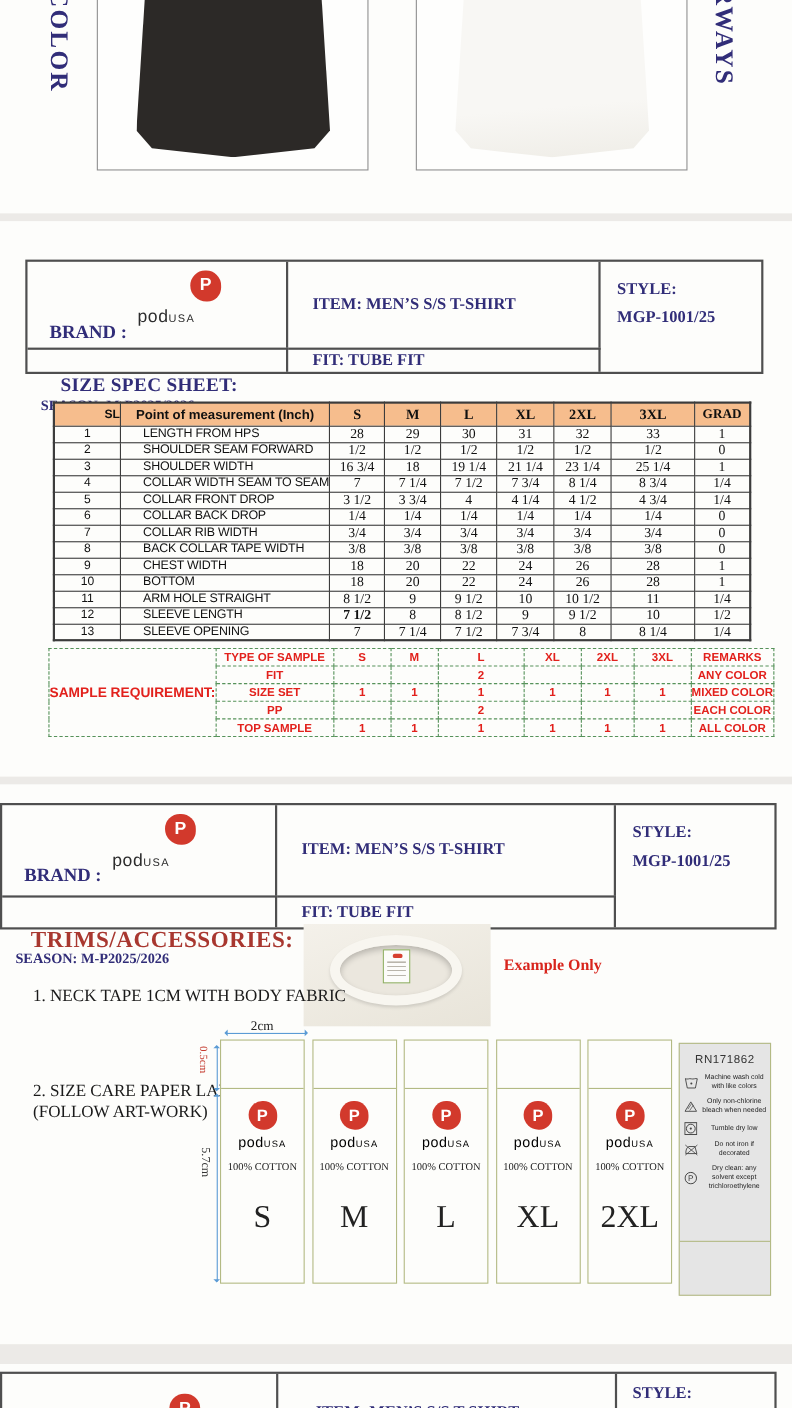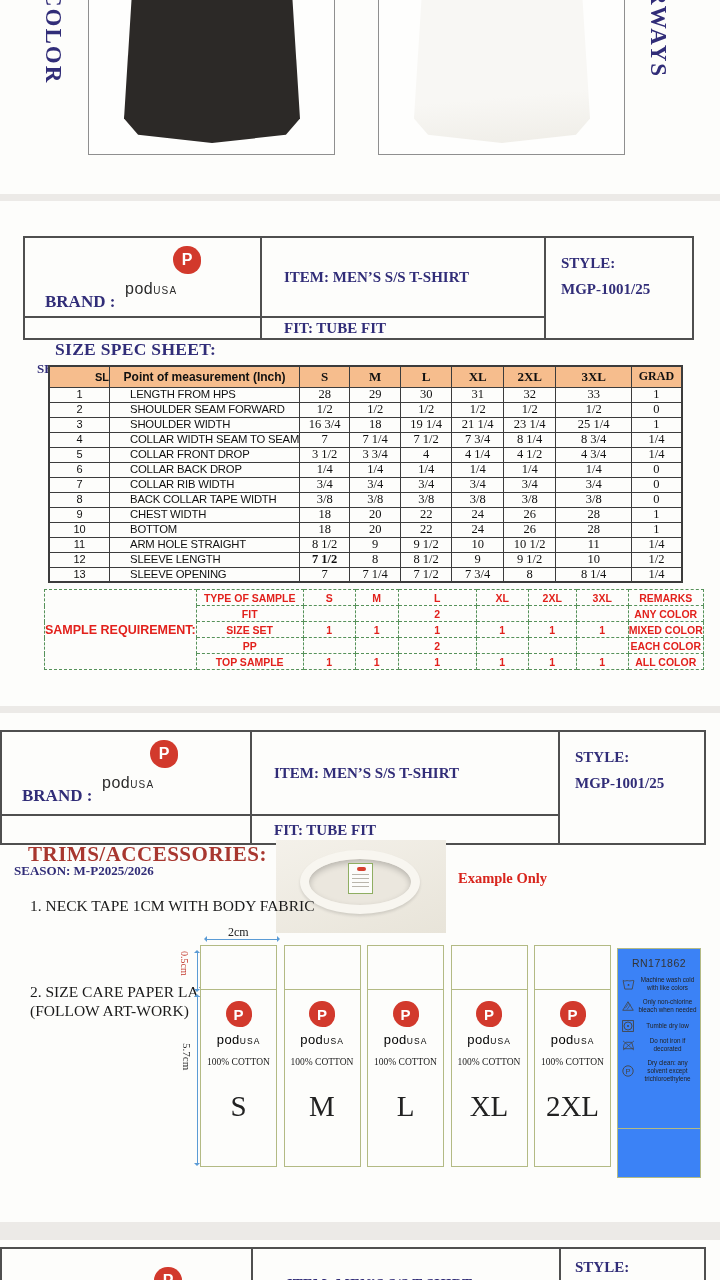--- a/index.html
+++ b/index.html
@@ -122,21 +122,21 @@
   .size-label { width:77px; height:222px; border:1px solid #b3ba84; background:#fdfdfb; }
   .sl-top { height:44px; border-bottom:1px solid #b3ba84; }
   .sl-body { text-align:center; }
   .lbl-logo .logo-circle { width:26px; height:26px; margin:11px auto 3px; font-size:15px; }
   .lbl-logo .logo-word .lw-main { font-size:13px; }
   .lbl-logo .logo-word .lw-suf  { font-size:8.5px; letter-spacing:1px; }
   .sl-mat  { margin-top:9px; font-family:"Liberation Serif",serif; font-size:9.5px; color:#222; }
   .sl-size { margin-top:23px; font-family:"Liberation Serif",serif; font-size:29px; color:#222; }
 
   #care-label { position:absolute; left:617px; top:235px; width:84px; height:230px;
-                border:1px solid #b3ba84; background:#3b82f6; }
+                border:1px solid #b3ba84; background:#e5e5e5; }
   .care-main { height:180px; border-bottom:1px solid #b3ba84; padding:8px 3px 0 3px; }
   .rn { text-align:center; font-size:10.5px; letter-spacing:.5px; color:#333; margin-bottom:7px; }
   .care-item { display:flex; align-items:center; gap:3px; margin-bottom:5.5px; }
   .care-icon { flex:0 0 14px; display:flex; justify-content:center; }
   .care-text { flex:1; font-size:6.3px; line-height:1.3; color:#222; text-align:center; }
 
   
   #header4 { position:absolute; left:0; top:7px; width:706px; height:80px;
              border:2px solid #4f4f4f; }
   .v-div { position:absolute; top:0; bottom:0; width:2px; background:#4f4f4f; }

